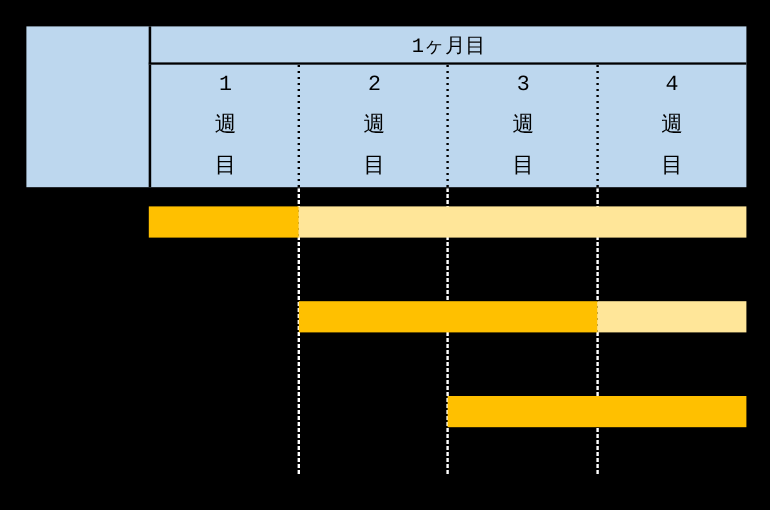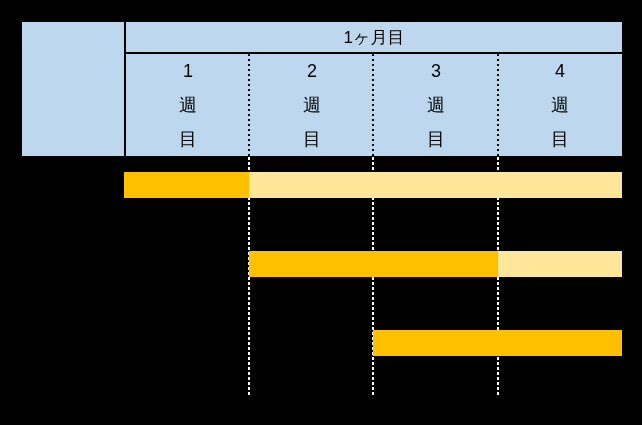--- a/index.html
+++ b/index.html
@@ -1,19 +1,19 @@
 <!DOCTYPE html>
 <html style="--bg: #000000; --header-bg: #BDD7EE; --line: #000000; --grid: #FFFFFF;"><head>
 <meta charset="utf-8">
 <style>
   html,body{margin:0;padding:0;background:#000;}
   .stage{
     position:relative;width:642px;height:425px;overflow:hidden;
     background:var(--bg,#000);
-    font-family:Liberation Sans, sans-serif;
+    font-family:Liberation Mono, monospace;
   }
   
   .cell{position:absolute;background:var(--header-bg,#BDD7EE);box-sizing:border-box;}
   .corner-cell{left:22px;top:22px;width:102px;height:134px;}
   .month-cell{
     left:124px;top:22px;width:498px;height:32px;
     display:flex;align-items:center;justify-content:center;
     border-left:2px solid var(--line,#000);
     border-bottom:2px solid var(--line,#000);
     font-size:17px;color:#000;

